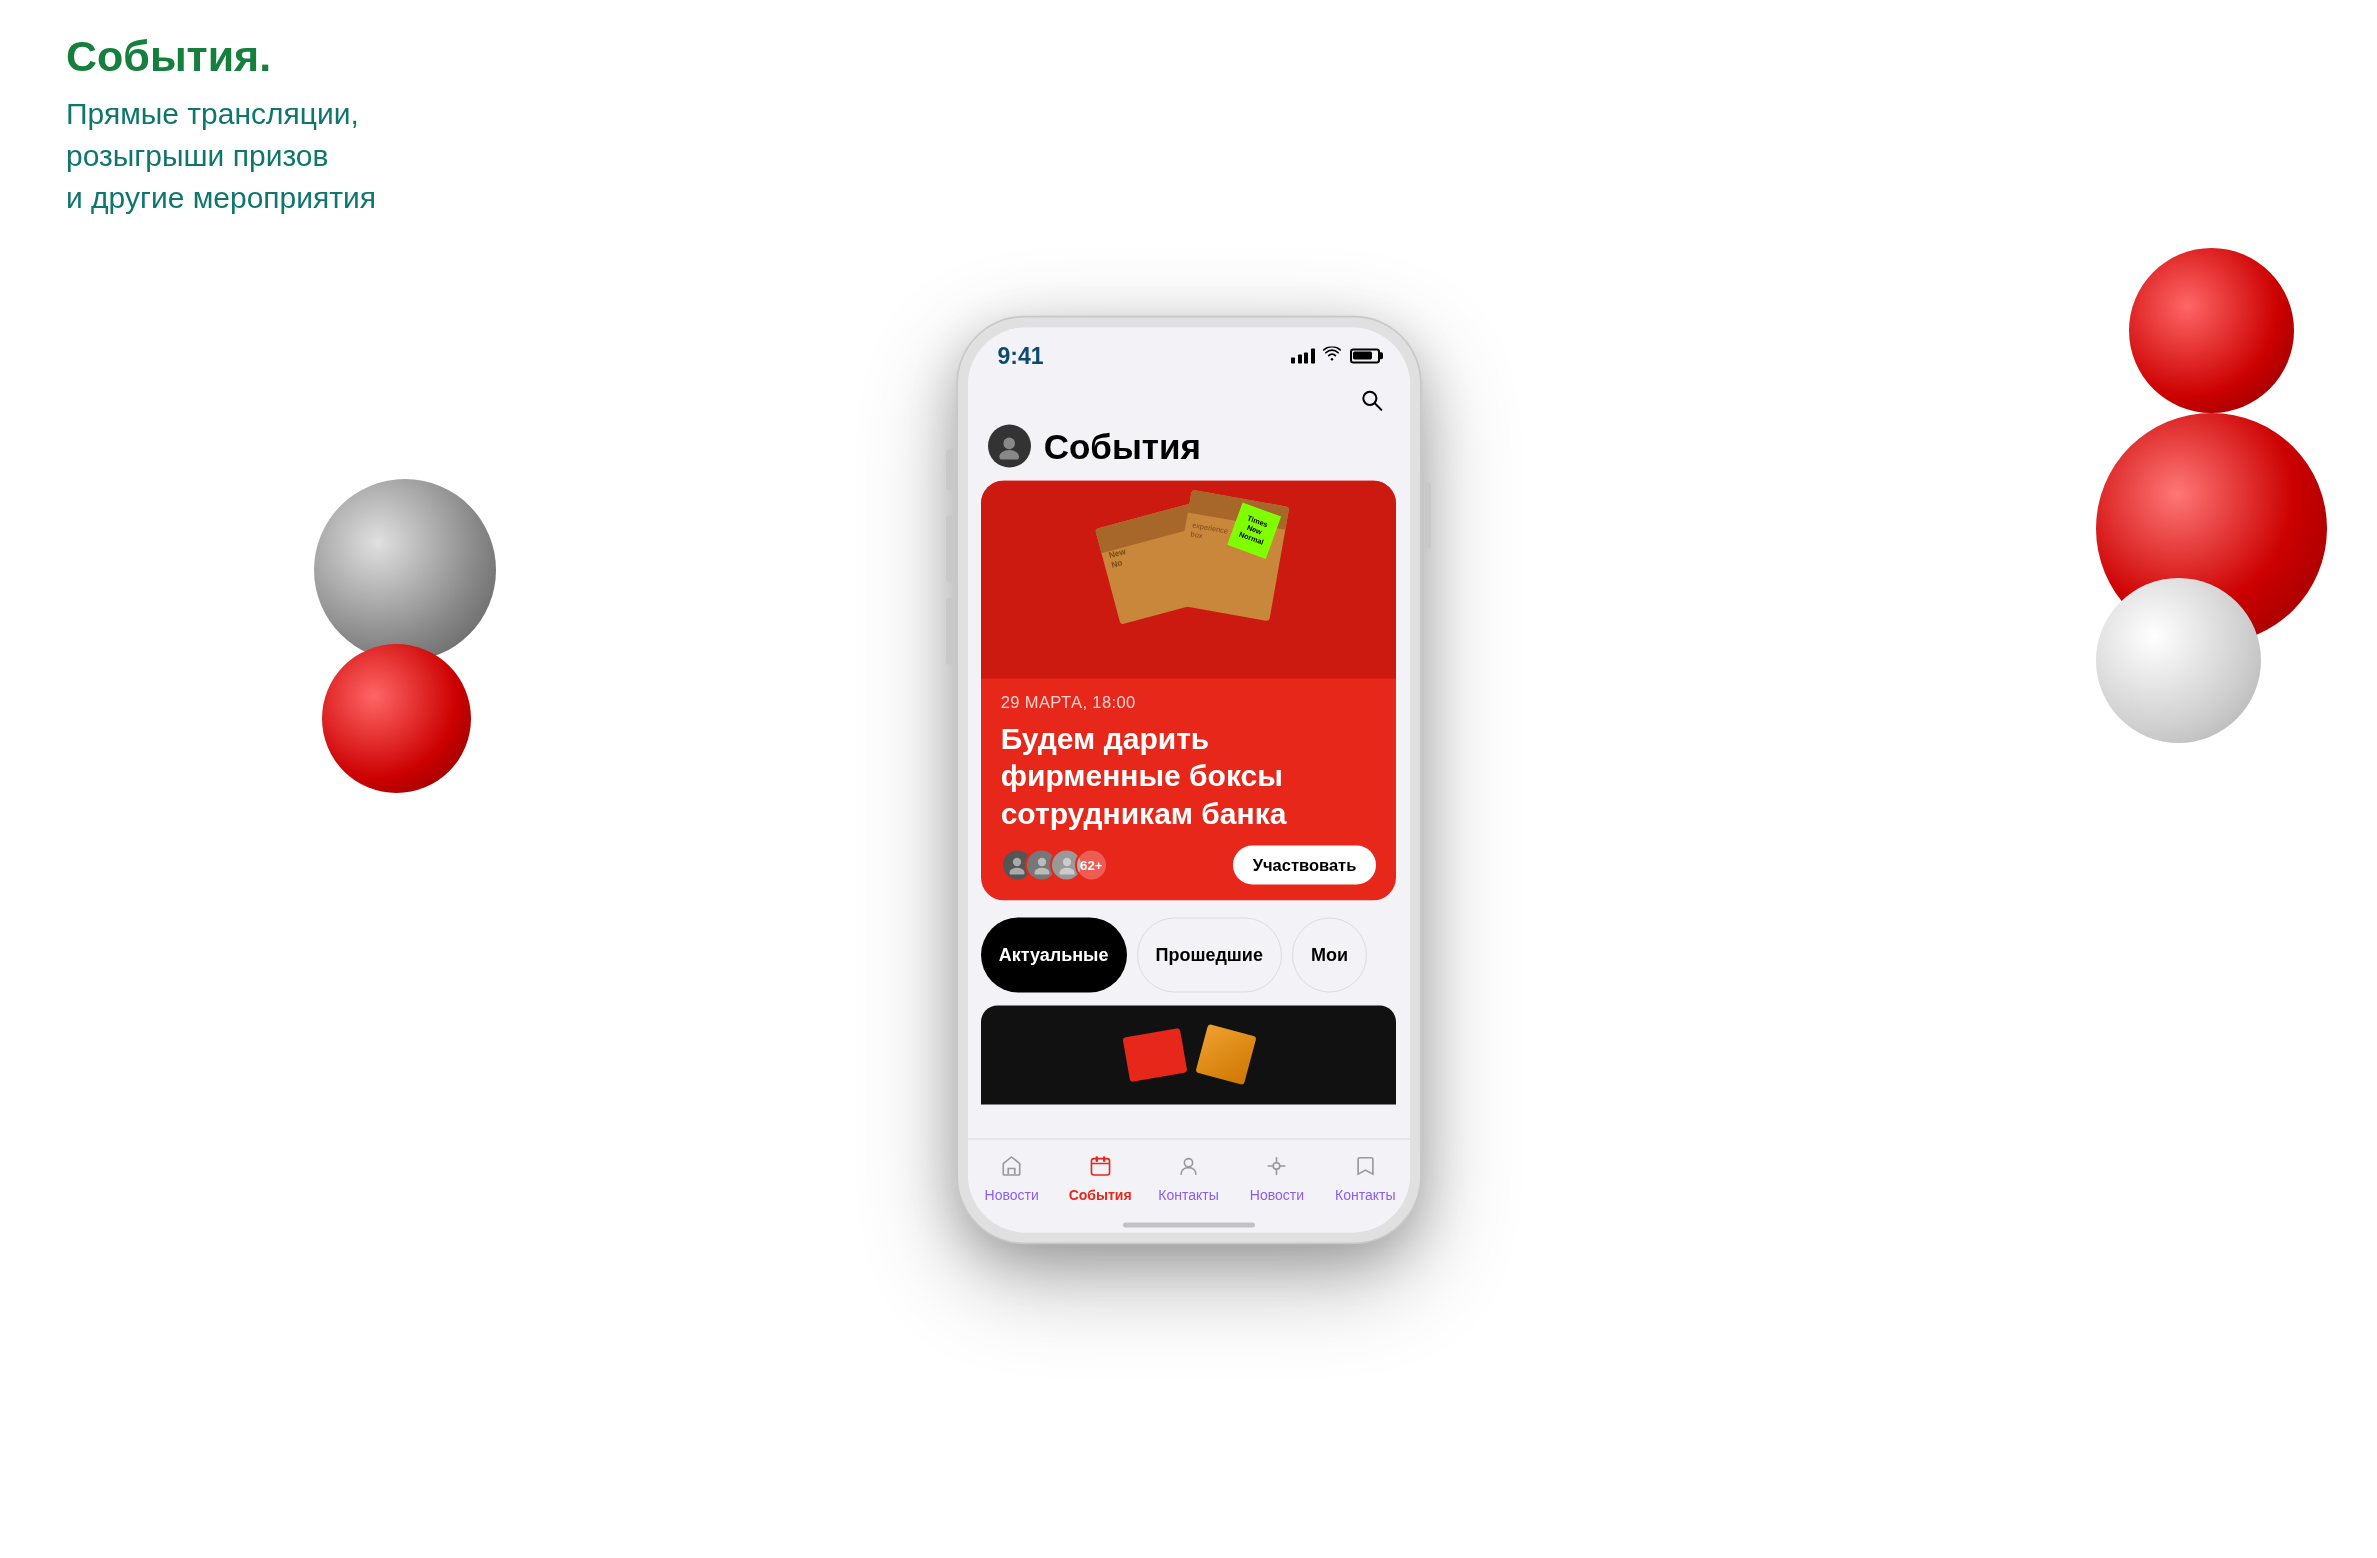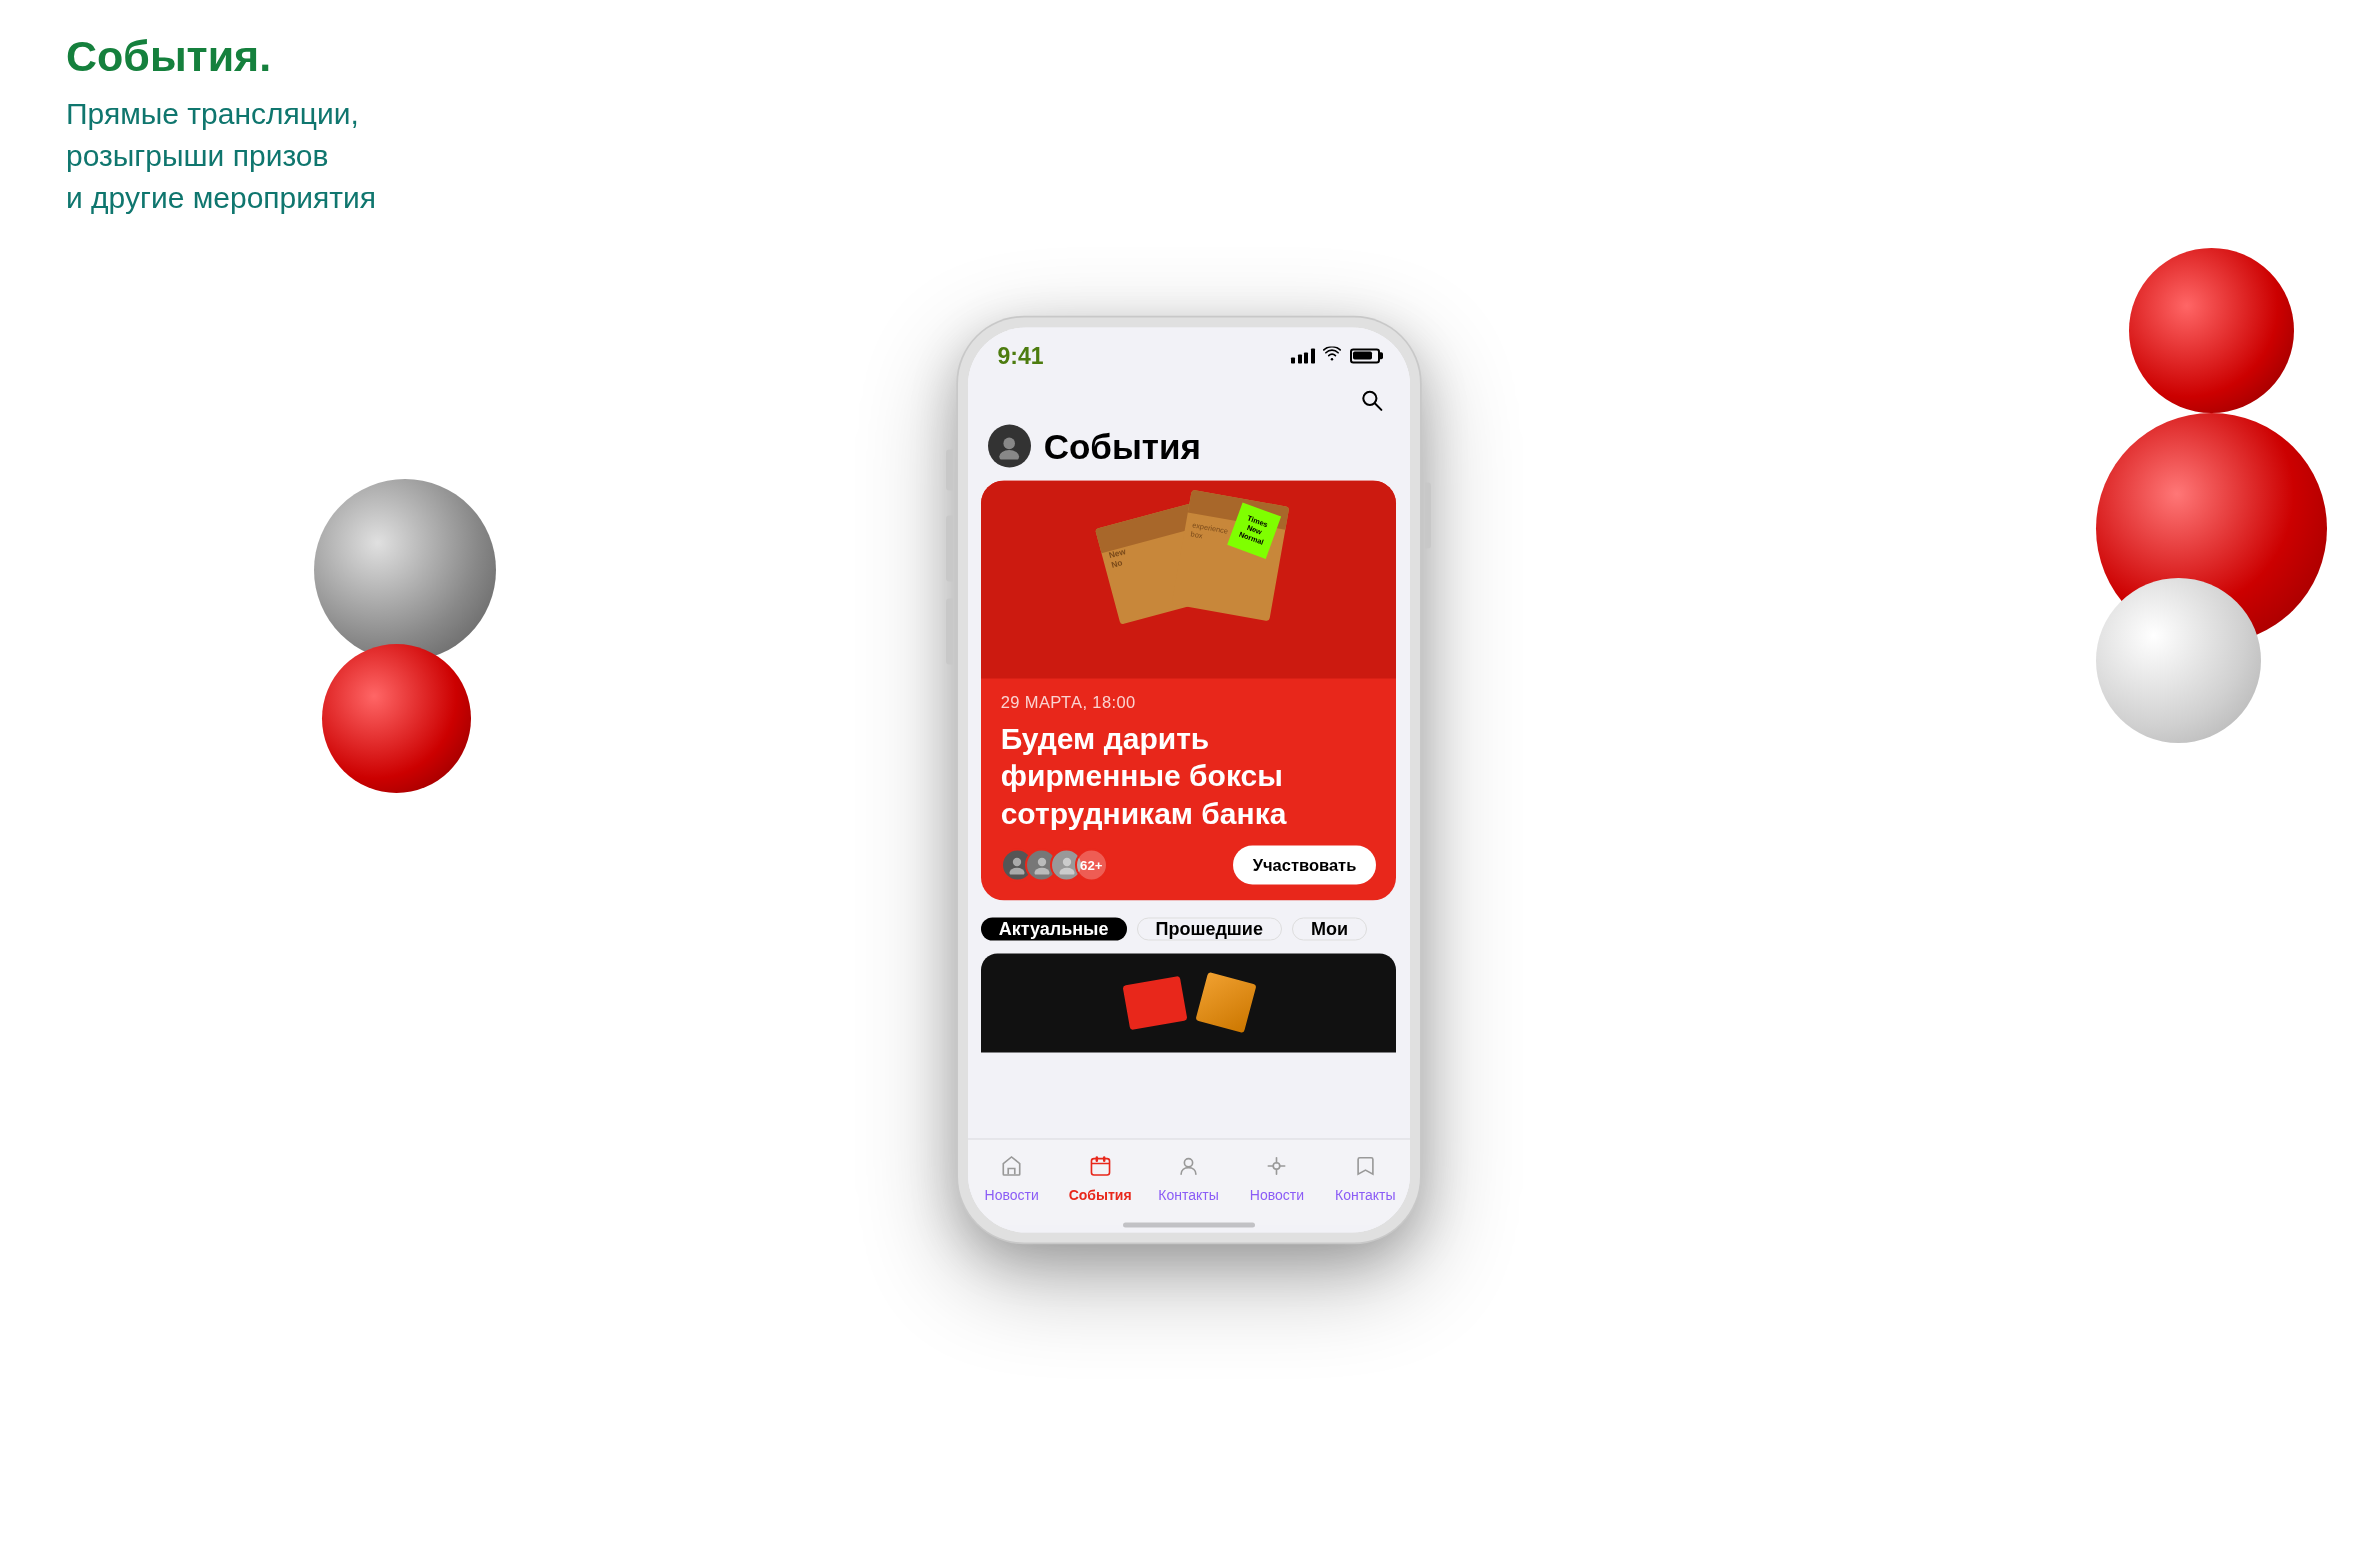--- a/index.html
+++ b/index.html
@@ -109,21 +109,21 @@
       display: flex;
       justify-content: space-between;
       align-items: center;
       padding: 15px 30px 6.6px;
       background: #f2f2f7;
       flex-shrink: 0;
     }
     .status-time {
       font-size: 23px;
       font-weight: 600;
-      color: #4d7c0f;
+      color: #0c4a6e;
     }
     .status-icons {
       display: flex;
       align-items: center;
       gap: 8.3px;
     }
     .signal-bars {
       display: flex;
       align-items: flex-end;
       gap: 2.5px;
@@ -363,21 +363,21 @@
 
     
     .tabs-row {
       display: flex;
       gap: 10px;
       padding: 16.5px 13.2px 13.2px;
       flex-shrink: 0;
       background: #f2f2f7;
     }
     .tab {
-      padding: 0 18px;
+      padding: 26px 18px;
       border-radius: 41px;
       font-size: 18px;
       font-weight: 600;
       cursor: pointer;
       border: none;
     }
     .tab-active {
       background: #000;
       color: #fff;
     }

